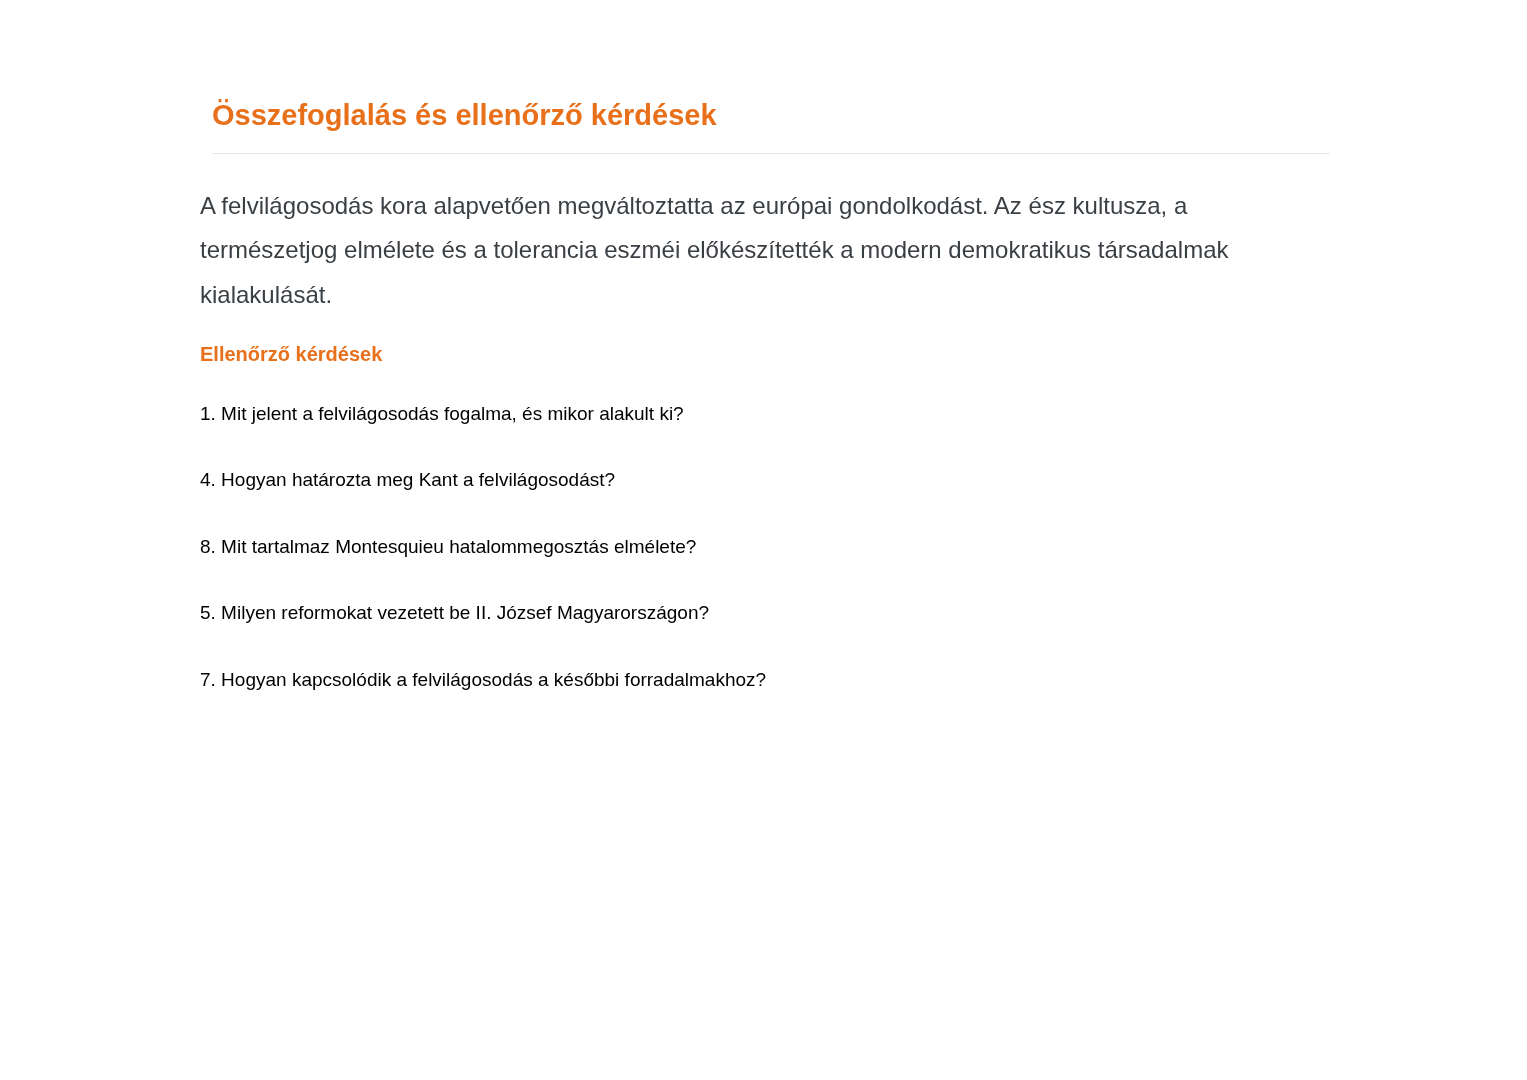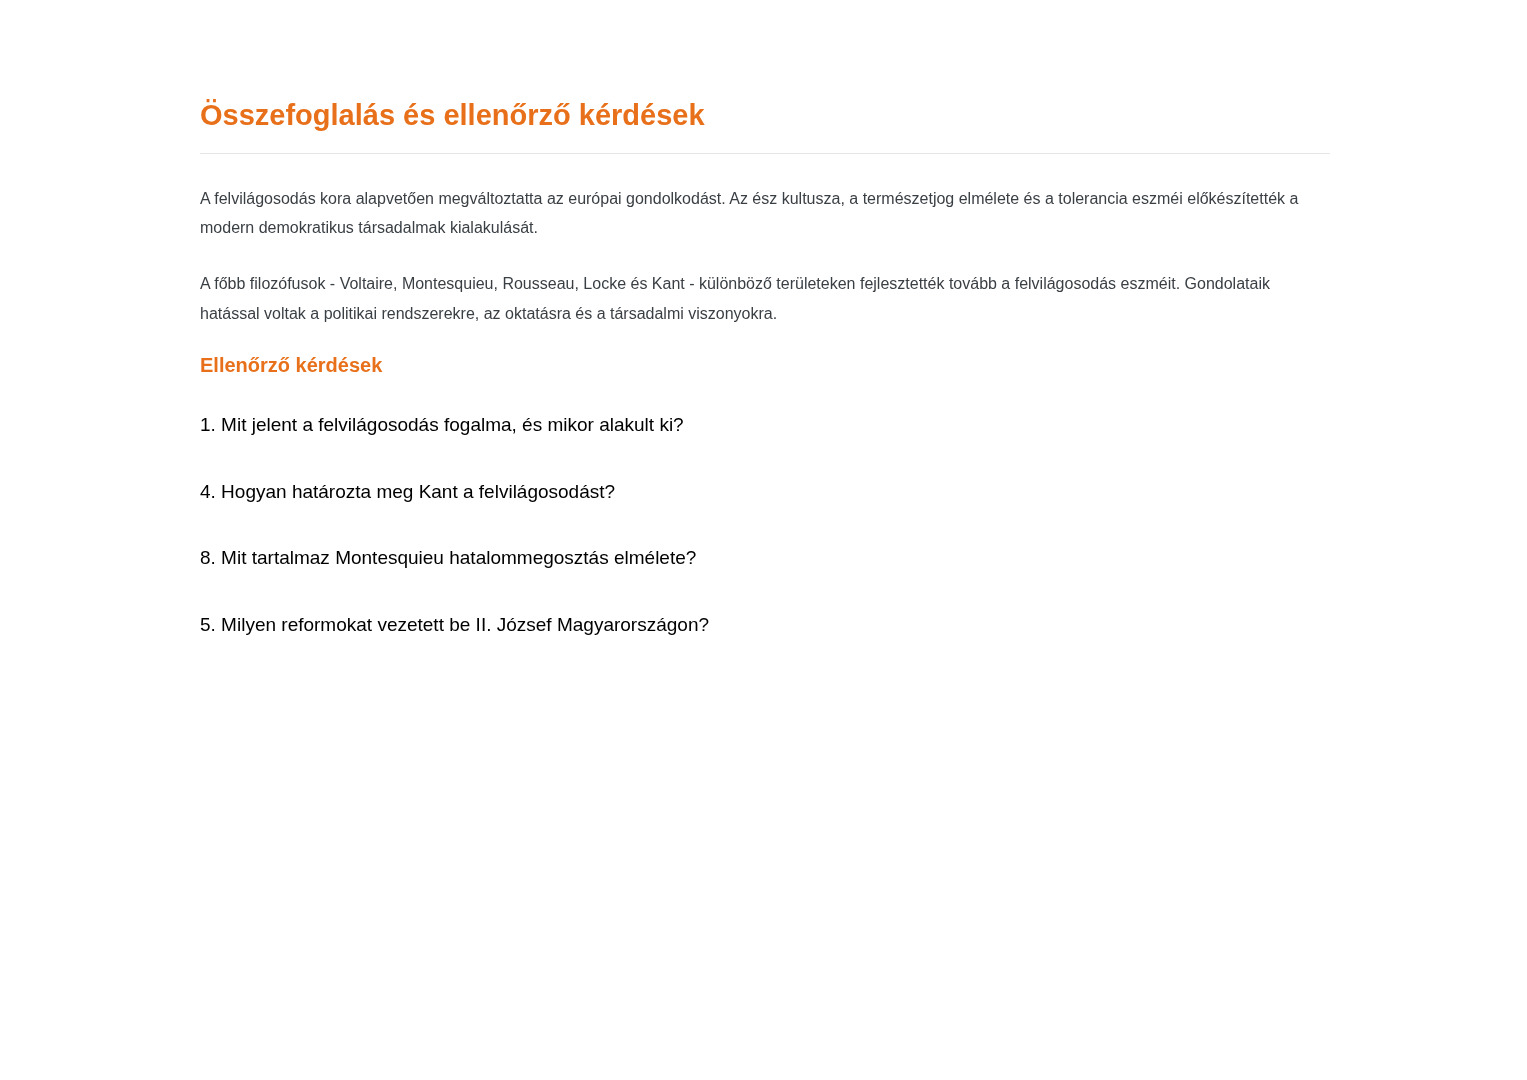--- a/index.html
+++ b/index.html
@@ -19,26 +19,27 @@
   .content {
     padding: 98px 197px 0 200px;
   }
   .page-title {
     color: #e8701a;
     font-size: 29px;
     font-weight: 700;
     line-height: 1.2;
     padding-bottom: 20px;
     border-bottom: 1px solid #e6e6e6;
+    margin-left: 12px;
   }
   .intro {
     margin-top: 30px;
   }
   .paragraph {
-    font-size: 16px;
+    font-size: 24px;
     line-height: 1.85;
     max-width: 1132px;
     margin-bottom: 26px;
     color: #3a3f44;
   }
   .section-subtitle {
     color: #e8701a;
     font-size: 20px;
     font-weight: 700;
     margin-bottom: 34px;
@@ -56,26 +57,26 @@
 </head>
 <body>
 
 <div class="page">
   <div class="content">
 
     <h1 class="page-title">Összefoglalás és ellenőrző kérdések</h1>
 
     <div class="intro">
       <p class="paragraph">A felvilágosodás kora alapvetően megváltoztatta az európai gondolkodást. Az ész kultusza, a természetjog elmélete és a tolerancia eszméi előkészítették a modern demokratikus társadalmak kialakulását.</p>
-      <p class="paragraph">A főbb filozófusok - Voltaire, Montesquieu, Rousseau, Locke és Kant - különböző területeken fejlesztették tovább a felvilágosodás eszméit. Gondolataik hatással voltak a politikai rendszerekre, az oktatásra és a társadalmi viszonyokra.</p>
     </div>
 
     <h2 class="section-subtitle">Ellenőrző kérdések</h2>
 
     <ul class="question-list">
       <li class="question-item">1. Mit jelent a felvilágosodás fogalma, és mikor alakult ki?</li>
       <li class="question-item">4. Hogyan határozta meg Kant a felvilágosodást?</li>
       <li class="question-item">8. Mit tartalmaz Montesquieu hatalommegosztás elmélete?</li>
       <li class="question-item">5. Milyen reformokat vezetett be II. József Magyarországon?</li>
+      <li class="question-item">7. Hogyan kapcsolódik a felvilágosodás a későbbi forradalmakhoz?</li>
     </ul>
 
   </div>
 </div>
 
 </body></html>

